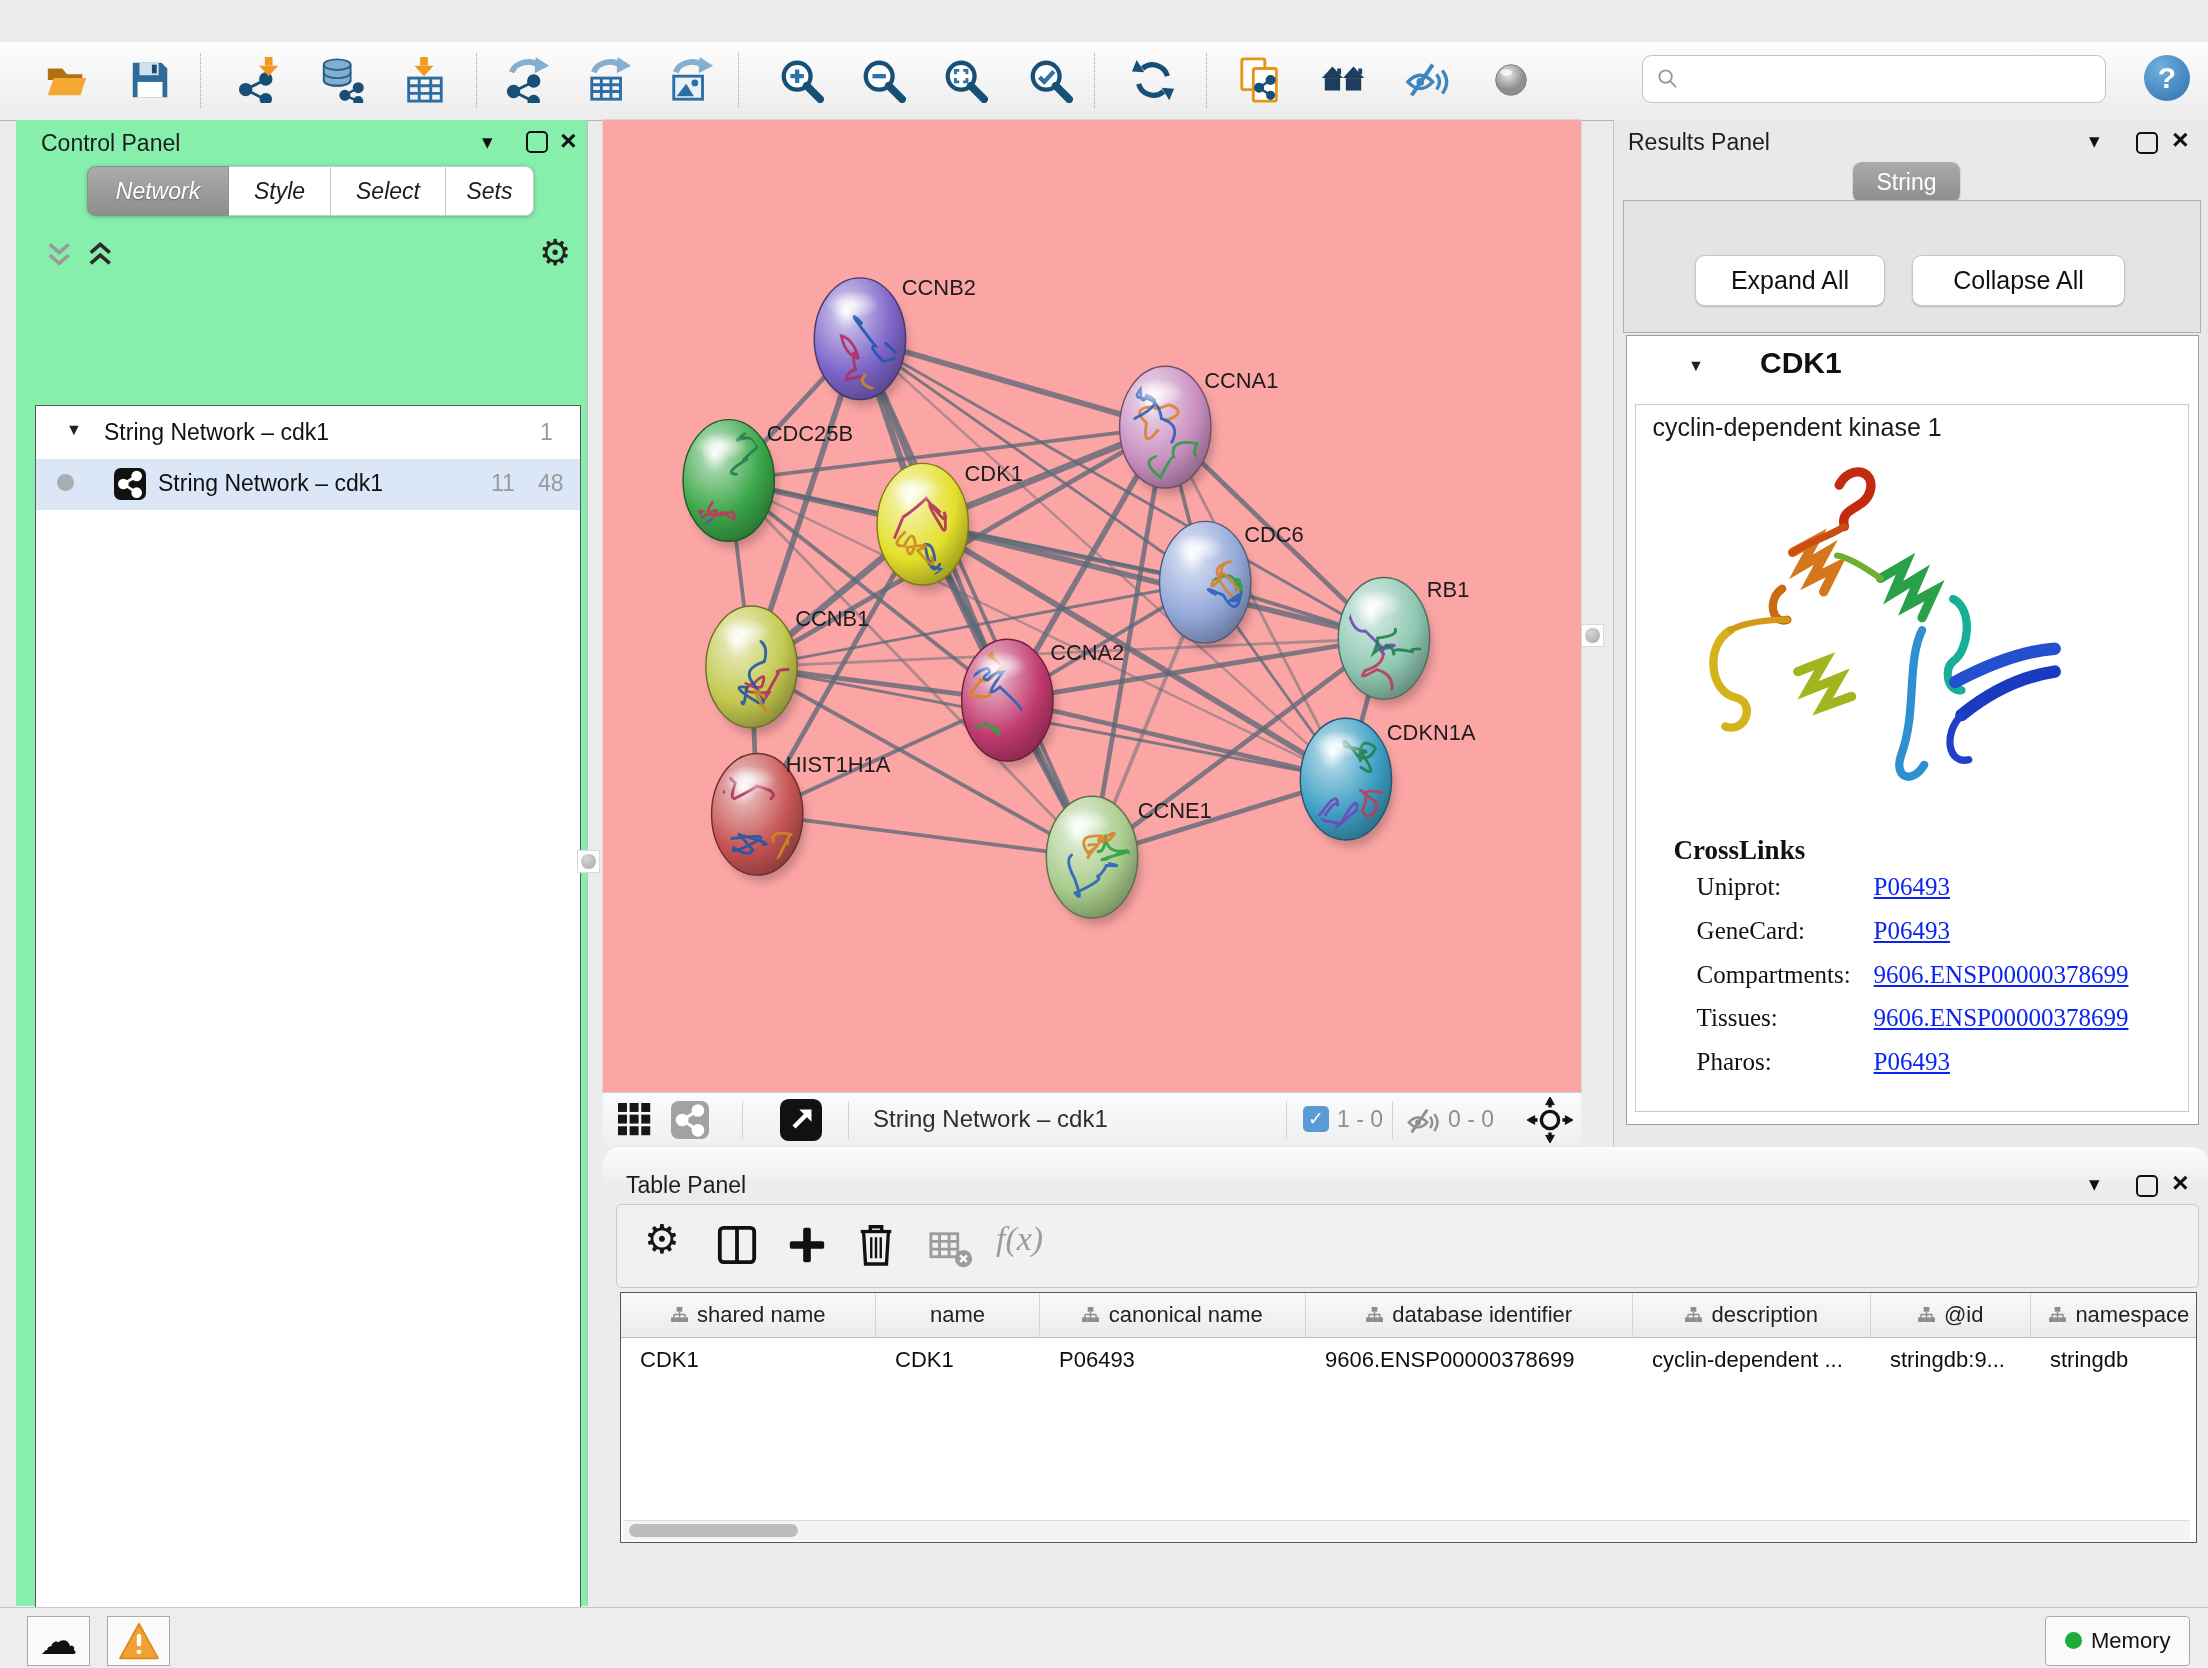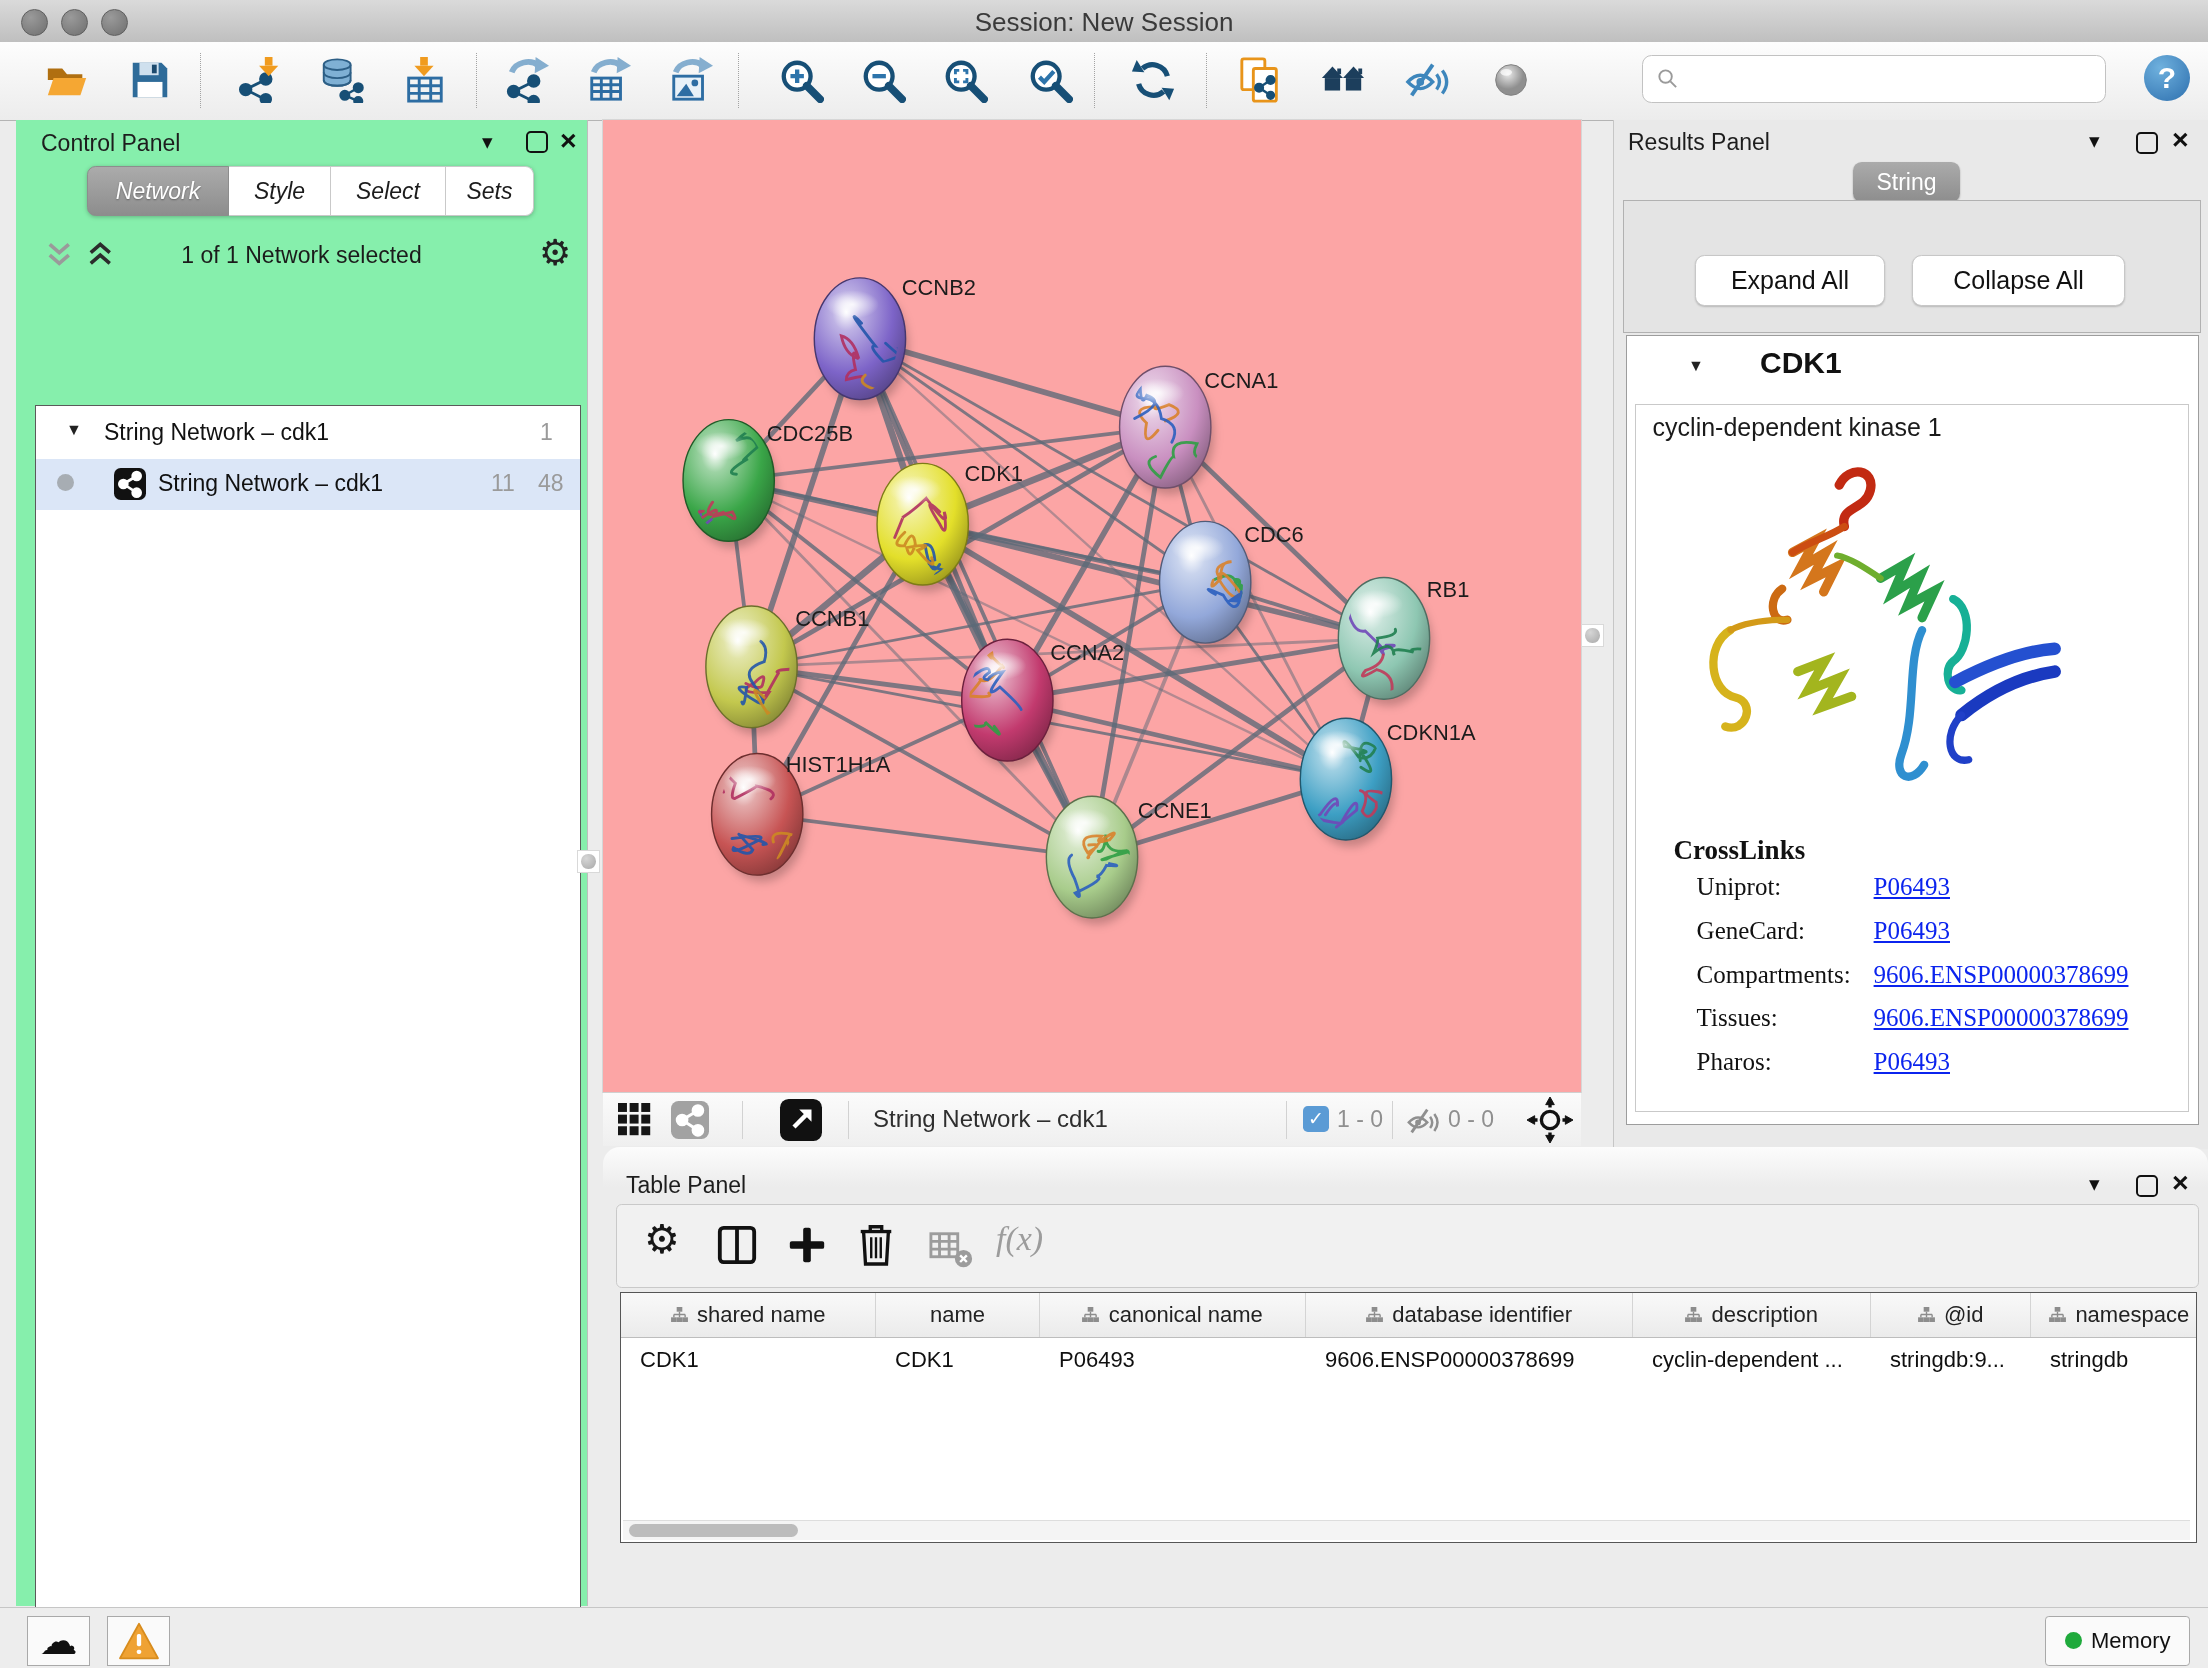--- a/index.html
+++ b/index.html
@@ -84,26 +84,20 @@
   .dot-handle{position:absolute;width:21px;height:21px;background:#fff;border:1px solid #d9d9d9;
               display:flex;align-items:center;justify-content:center;}
   .dot-handle i{width:14.3px;height:14.3px;border-radius:50%;
                 background:radial-gradient(circle at 35% 30%,#d6d6d6,#a8a8a8);display:block;}
 </style>
 </head>
 <body>
 
 <div id="app">
 
-  <div id="titlebar" class="abs">
-    <span class="tl-dot" style="left:21px"></span>
-    <span class="tl-dot" style="left:61px"></span>
-    <span class="tl-dot" style="left:101px"></span>
-    <div id="win-title">Session: New Session</div>
-  </div>
 
   <div id="toolbar" class="abs">
     <div class="tbtn" style="left:44px">
       <svg viewBox="0 0 48 48">
           <path d="M4 12 h15 l5 6 h16 v6 H4z" fill="#b06f10"></path>
           <path d="M4 40 L10 22 h34 L38 40z" fill="#f5a733"></path>
         </svg>
     </div>
     <div class="tbtn" style="left:127px">
       <svg viewBox="0 0 48 48">
@@ -299,21 +293,20 @@
     <span class="abs" style="left:28.5px;top:122px;width:28.5px;height:25px">
       <svg viewBox="0 0 24 22" fill="none" stroke="#9a9a9a" stroke-width="3">
           <path d="M4 2 l8 7 l8 -7 M4 11 l8 7 l8 -7"></path>
         </svg>
     </span>
     <span class="abs" style="left:70px;top:122px;width:28.5px;height:25px">
       <svg viewBox="0 0 24 22" fill="none" stroke="#2c2c2c" stroke-width="3">
           <path d="M4 9 l8 -7 l8 7 M4 18 l8 -7 l8 7"></path>
         </svg>
     </span>
-    <div class="abs" style="left:0;top:122px;width:571px;text-align:center;font-size:23px;color:#1b1b1b">1 of 1 Network selected</div>
     <span class="abs" style="left:523px;top:112px;font-size:36px;color:#222">⚙</span>
 
     <div id="net-tree">
       <div class="tree-row" style="top:1.9px">
         <span class="abs" style="left:30px;top:13.3px;font-size:16px;color:#222">▼</span>
         <span class="tree-label abs" style="left:68px;top:11.4px">String Network – cdk1</span>
         <span class="tree-count abs" style="left:504px;top:11.4px">1</span>
       </div>
       <div class="tree-row" style="top:53px;background:#dbe6f7">
         <span class="abs" style="left:21px;top:15px;width:17px;height:17px;border-radius:50%;background:#a7adb3"></span>

